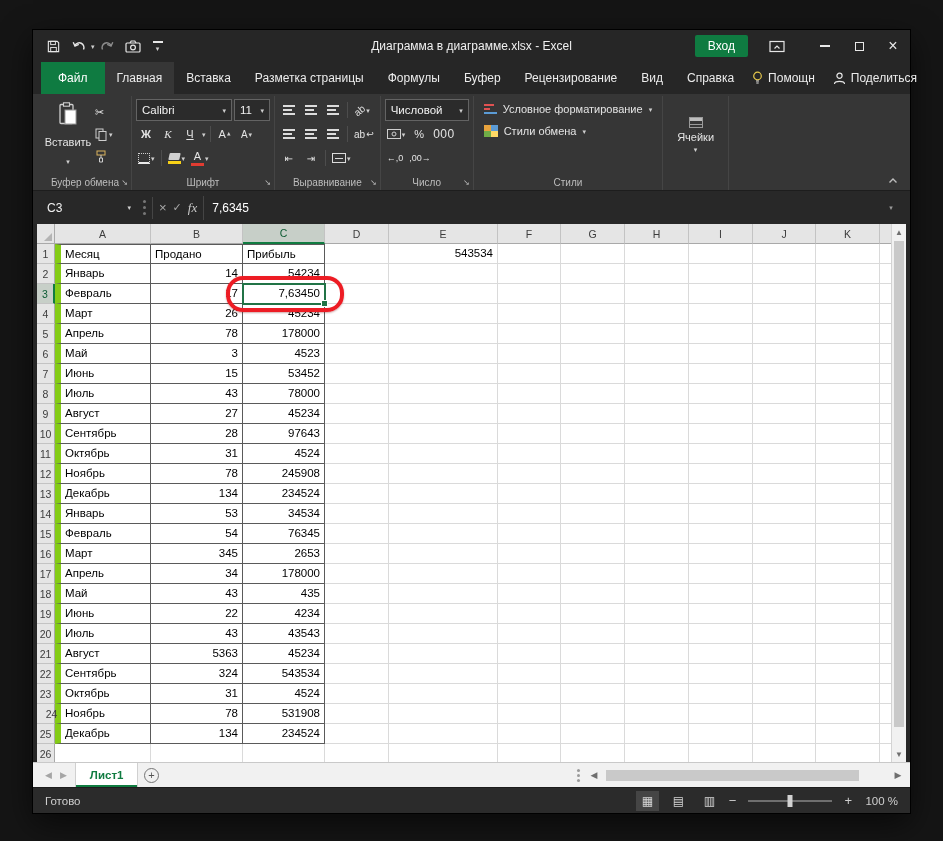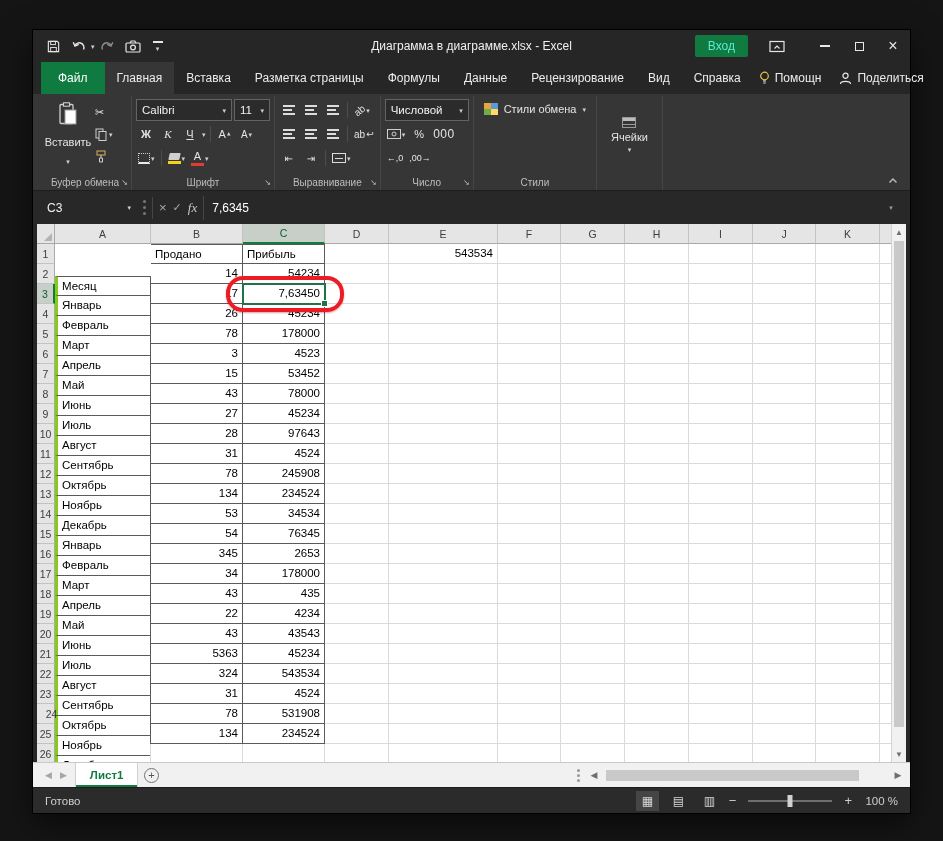--- a/index.html
+++ b/index.html
@@ -10,21 +10,21 @@
 
   
   .titlebar{height:32px;flex:0 0 auto;display:flex;align-items:center;color:#fff;font-size:12px;position:relative;background:#262626;padding-left:8px;}
   .qat{display:flex;align-items:center;gap:1px;}
   .qat .btn{width:24px;height:24px;display:flex;align-items:center;justify-content:center;color:#e6e6e6;}
   .caret{font-size:7px;color:#cfcfcf;line-height:1;}
   .qat-more{position:relative;width:16px;height:14px;display:flex;align-items:flex-end;justify-content:center;padding-bottom:1px;}
   .qat-more::before{content:'';position:absolute;top:2px;left:3px;right:3px;height:1.5px;background:#e6e6e6;}
   .title-text{position:absolute;left:50%;top:50%;transform:translate(-50%,-50%);white-space:nowrap;color:#f0f0f0;}
   .tb-right{margin-left:auto;display:flex;align-items:center;height:100%;}
-  .signin{background:#0f7b41;color:#5eead4;height:22px;padding:0 13px;display:flex;align-items:center;border-radius:2px;margin-right:16px;}
+  .signin{background:#0f7b41;color:#ffffff;height:22px;padding:0 13px;display:flex;align-items:center;border-radius:2px;margin-right:16px;}
   .ribbon-opts{width:26px;height:24px;display:flex;align-items:center;justify-content:center;margin-right:18px;}
   .win-btn{width:34px;height:32px;display:flex;align-items:center;justify-content:center;color:#e8e8e8;}
   .ic-min{width:10px;height:1.5px;background:#e8e8e8;display:block;}
   .ic-max{width:9px;height:9px;border:1.2px solid #e8e8e8;display:block;}
   .ic-close{font-size:16px;line-height:1;}
 
   
   .rtabs{height:32px;flex:0 0 auto;display:flex;align-items:stretch;background:#262626;padding-left:8px;font-size:12px;color:#ececec;}
   .file-tab{background:#0f7b41;color:#fff;padding:0 17px;display:flex;align-items:center;}
   .rtab{padding:0 12px;display:flex;align-items:center;white-space:nowrap;}
@@ -85,21 +85,21 @@
   .corner::after{content:'';position:absolute;right:2px;bottom:2px;border-left:8px solid transparent;border-bottom:8px solid #b4b4b4;}
   .col-h{position:absolute;top:0;height:20px;background:#e5e5e5;border-right:1px solid #c3c3c3;border-bottom:1px solid #a9a9a9;
     display:flex;align-items:center;justify-content:center;color:#3c3c3c;font-size:10.5px;z-index:1;}
   .col-h.sel{background:#c7cfc8;border-bottom:2px solid #107c41;color:#0c5c33;}
   .row-h{position:absolute;left:0;background:#e5e5e5;border-bottom:1px solid #c3c3c3;border-right:1px solid #a9a9a9;
     display:flex;align-items:center;justify-content:center;color:#3c3c3c;font-size:10.5px;z-index:1;}
   .row-h.sel{background:#c7cfc8;border-right:2px solid #107c41;color:#0c5c33;}
   .cell{position:absolute;border-right:1px solid #dadada;border-bottom:1px solid #dadada;
     padding:0 4px;line-height:19px;white-space:nowrap;overflow:hidden;color:#000;font-size:11.5px;}
   .cell.tb{border-right-color:#5a5a5a;border-bottom-color:#5a5a5a;}
-  .cell.tb-left{border-left:3px solid #84cc16;margin-top:32px;}
+  .cell.tb-left{border-left:6px solid #84cc16;}
   .cell.tb-top{border-top:1px solid #5a5a5a;}
   .cell.num{text-align:right;}
   .sel-outline{position:absolute;border:2px solid #217346;z-index:5;}
   .fill-handle{position:absolute;width:7px;height:7px;background:#217346;border:1.5px solid #fff;z-index:6;}
   .annotation{position:absolute;border:4px solid #ed1c24;border-radius:17px;z-index:9;box-shadow:0 1px 2px rgba(120,0,0,.35);}
   .vscroll{position:absolute;top:0;right:0;bottom:0;width:15px;background:#f1f1f1;border-left:1px solid #d4d4d4;z-index:8;}
   .vscroll .arr{position:absolute;left:0;width:14px;height:16px;display:flex;align-items:center;justify-content:center;color:#6f6f6f;font-size:8px;}
   .vscroll .thumb{position:absolute;left:2px;top:17px;width:10px;height:486px;background:#c9c9c9;}
 
   
@@ -186,21 +186,21 @@
         </span>
     </div>
   </div>
 
   <div class="rtabs">
     <div class="file-tab">Файл</div>
     <div class="rtab active">Главная</div>
     <div class="rtab">Вставка</div>
     <div class="rtab">Разметка страницы</div>
     <div class="rtab">Формулы</div>
-    <div class="rtab">Данные</div>
+    <div class="rtab">Буфер</div>
     <div class="rtab">Рецензирование</div>
     <div class="rtab">Вид</div>
     <div class="rtab">Справка</div>
     <div class="rtabs-right">
       <div class="itm">
         <svg width="11" height="14" viewBox="0 0 11 14">
             <circle cx="5.5" cy="5" r="3.8" fill="none" stroke="#e6c84c" stroke-width="1.2"></circle>
             <path d="M4 10h3 M4.3 12h2.4" stroke="#e6e6e6" stroke-width="1.2"></path>
           </svg>
         <span>Помощн</span>
@@ -370,20 +370,25 @@
       </div>
       <div class="rrow">
         <span class="sbtn" style="font-size:9px">←,0</span>
         <span class="sbtn" style="font-size:9px">,00→</span>
       </div>
       <div class="rgroup-label"><span>Число</span></div>
       <span class="launcher">↘</span>
     </div>
 
     <div class="rgroup">
+      <div class="style-row">
+        <span class="ic-cond"></span>
+        <span>Условное форматирование</span>
+        <span class="caret">▾</span>
+      </div>
       <div class="style-row">
         <span class="ic-cellstyles"></span>
         <span>Стили обмена</span>
         <span class="caret">▾</span>
       </div>
       <div class="rgroup-label"><span>Стили</span></div>
     </div>
 
     <div class="rgroup">
       <div class="collapsed">

